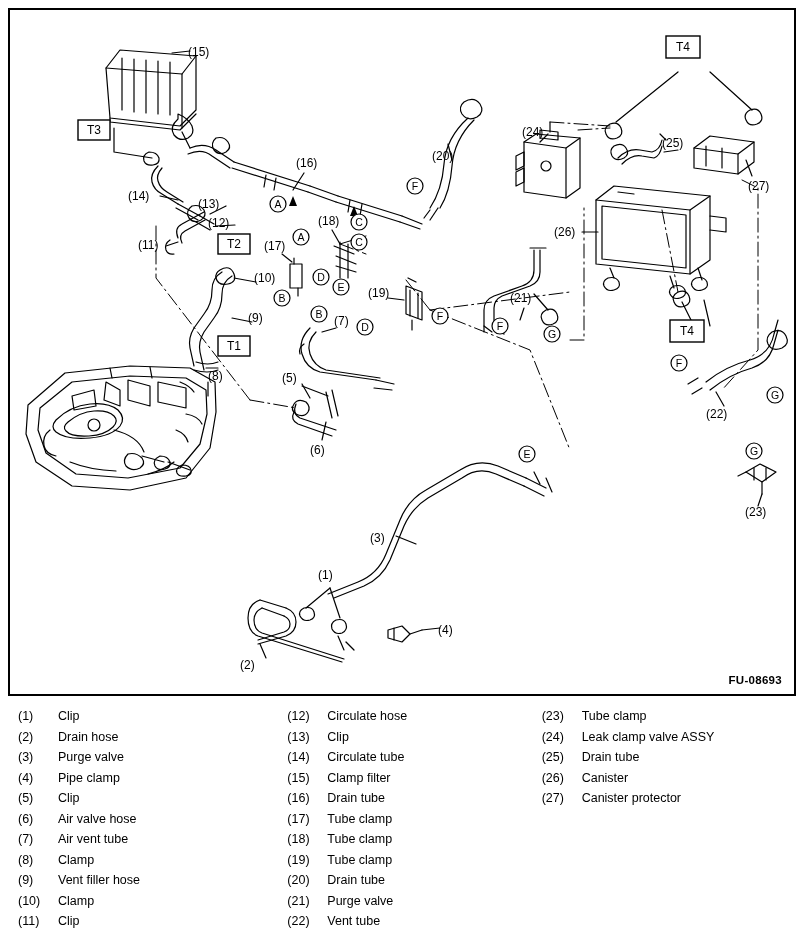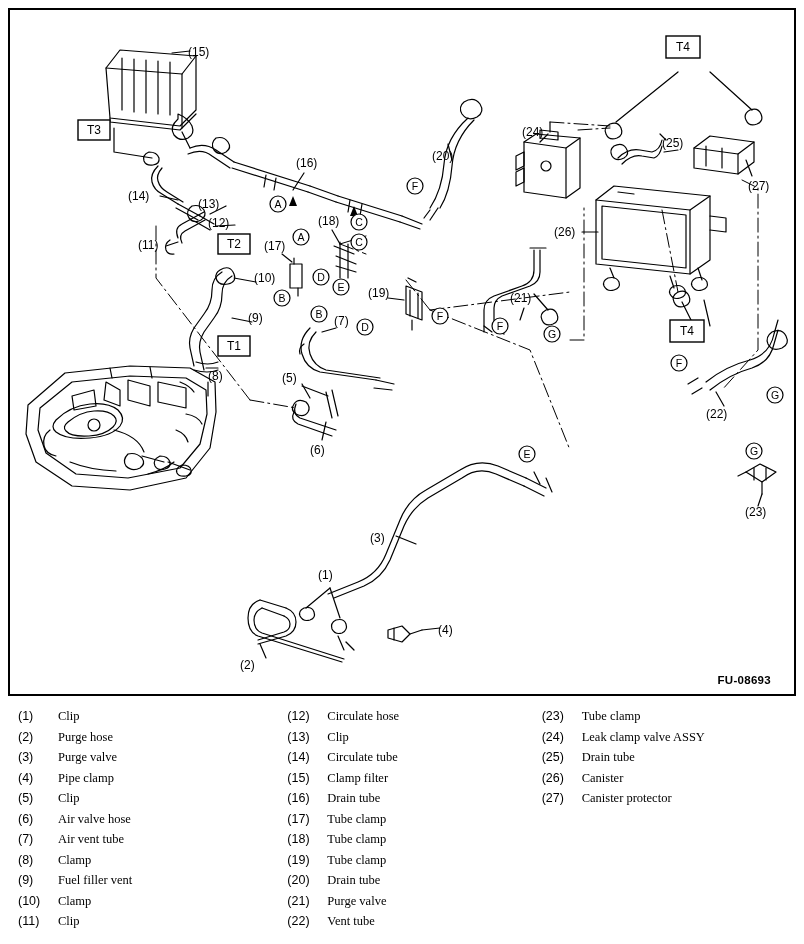--- a/index.html
+++ b/index.html
@@ -32,21 +32,21 @@
     background: #fff;
   }
   #diagram-svg {
     position: absolute;
     left: 0;
     top: 0;
   }
   
   #figure-code {
     position: absolute;
-    right: 23px;
+    right: 12px;
     bottom: 8px;
     font-size: 11.5px;
     font-weight: bold;
     letter-spacing: 0.3px;
   }
   
   #legend {
     position: absolute;
     left: 8px;
     top: 706px;
@@ -68,21 +68,20 @@
     font-size: 12.5px;
     display: flex;
     flex-direction: row;
   }
   .legend-num {
     width: 40px;
     text-align: left;
   }
   .legend-label {
     text-align: center;
-    font-family: Liberation Serif, serif;
   }
   
   text {
     font-family: "Liberation Sans", sans-serif;
   }
 </style>
 </head>
 <body>
 
 <div id="page">
@@ -505,21 +504,21 @@
   </div>
 
   <div id="legend">
     <div class="legend-col c1">
       <div class="legend-row">
         <span class="legend-num">(1)</span>
         <span class="legend-label">Clip</span>
       </div>
       <div class="legend-row">
         <span class="legend-num">(2)</span>
-        <span class="legend-label">Purge hose</span>
+        <span class="legend-label">Drain hose</span>
       </div>
       <div class="legend-row">
         <span class="legend-num">(3)</span>
         <span class="legend-label">Purge valve</span>
       </div>
       <div class="legend-row">
         <span class="legend-num">(4)</span>
         <span class="legend-label">Pipe clamp</span>
       </div>
       <div class="legend-row">
@@ -533,21 +532,21 @@
       <div class="legend-row">
         <span class="legend-num">(7)</span>
         <span class="legend-label">Air vent tube</span>
       </div>
       <div class="legend-row">
         <span class="legend-num">(8)</span>
         <span class="legend-label">Clamp</span>
       </div>
       <div class="legend-row">
         <span class="legend-num">(9)</span>
-        <span class="legend-label">Fuel filler vent</span>
+        <span class="legend-label">Vent filler hose</span>
       </div>
       <div class="legend-row">
         <span class="legend-num">(10)</span>
         <span class="legend-label">Clamp</span>
       </div>
       <div class="legend-row">
         <span class="legend-num">(11)</span>
         <span class="legend-label">Clip</span>
       </div>
     </div>

